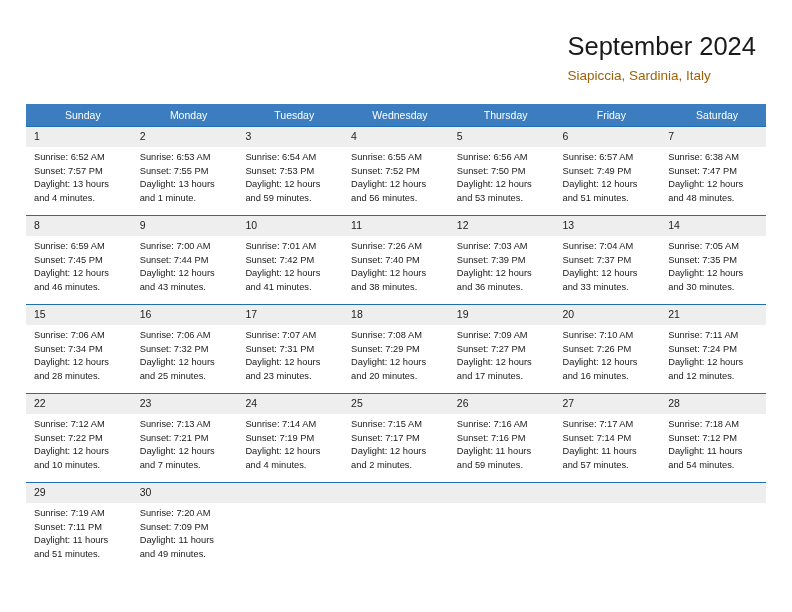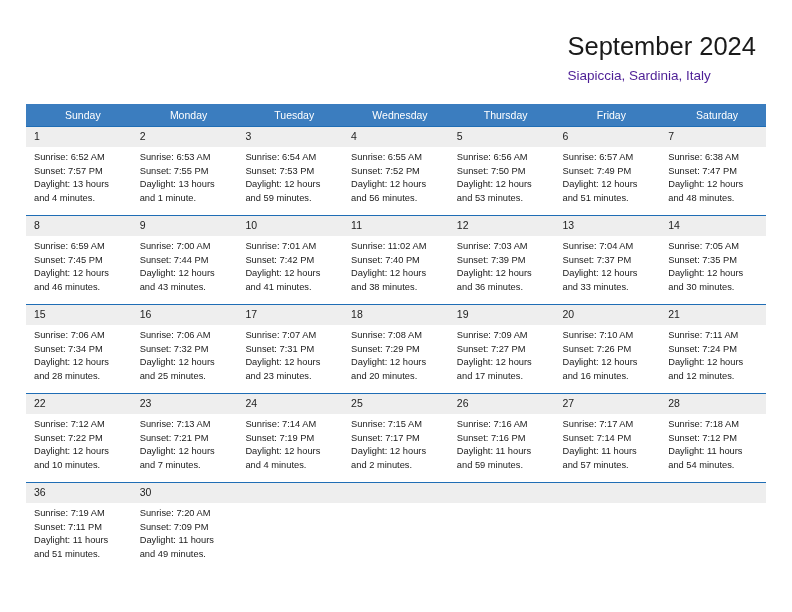--- a/index.html
+++ b/index.html
@@ -74,21 +74,21 @@
   .cal-title {
     font-size: 25.5px;
     font-weight: normal;
     color: #1a1a1a;
     line-height: 30px;
     white-space: nowrap;
   }
   .cal-subtitle {
     margin-top: 6px;
     font-size: 13.5px;
-    color: #4c1d95;
+    color: #a16207;
     line-height: 17px;
     white-space: nowrap;
   }
 
   
   .calendar {
     position: absolute;
     left: 26px;
     top: 104px;
     width: 740px;
@@ -273,21 +273,21 @@
             <div class="cellbody">
               <div>Sunrise: 7:01 AM</div>
               <div>Sunset: 7:42 PM</div>
               <div>Daylight: 12 hours</div>
               <div>and 41 minutes.</div>
             </div>
           </td>
           <td class="day">
             <div class="daynum">11</div>
             <div class="cellbody">
-              <div>Sunrise: 11:02 AM</div>
+              <div>Sunrise: 7:26 AM</div>
               <div>Sunset: 7:40 PM</div>
               <div>Daylight: 12 hours</div>
               <div>and 38 minutes.</div>
             </div>
           </td>
           <td class="day">
             <div class="daynum">12</div>
             <div class="cellbody">
               <div>Sunrise: 7:03 AM</div>
               <div>Sunset: 7:39 PM</div>
@@ -442,21 +442,21 @@
               <div>Sunrise: 7:18 AM</div>
               <div>Sunset: 7:12 PM</div>
               <div>Daylight: 11 hours</div>
               <div>and 54 minutes.</div>
             </div>
           </td>
         </tr>
 
         <tr class="week-row">
           <td class="day">
-            <div class="daynum">36</div>
+            <div class="daynum">29</div>
             <div class="cellbody">
               <div>Sunrise: 7:19 AM</div>
               <div>Sunset: 7:11 PM</div>
               <div>Daylight: 11 hours</div>
               <div>and 51 minutes.</div>
             </div>
           </td>
           <td class="day">
             <div class="daynum">30</div>
             <div class="cellbody">

